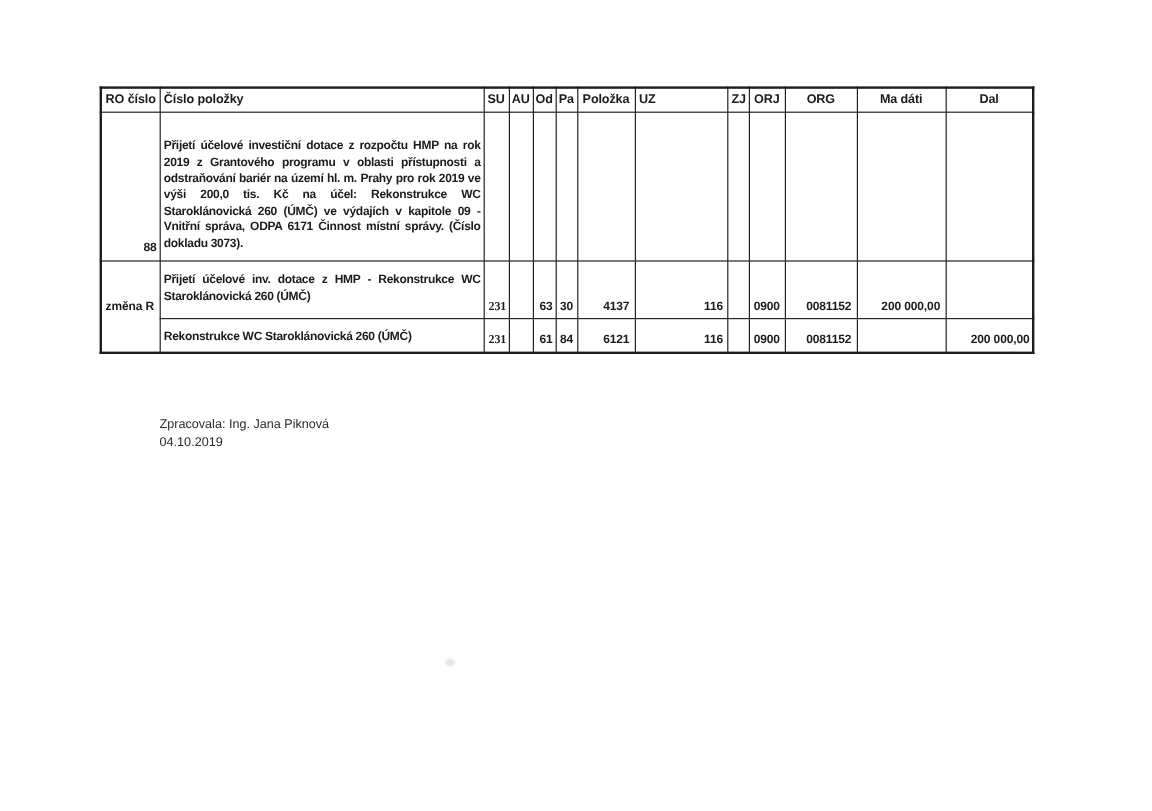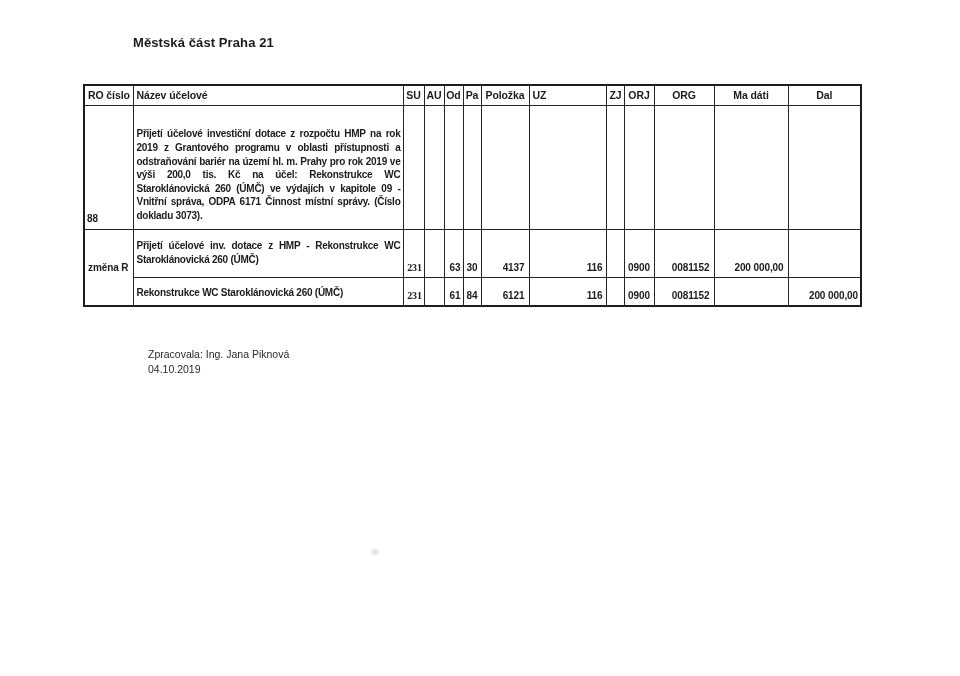--- a/index.html
+++ b/index.html
@@ -18,21 +18,21 @@
   }
   .doc-title, .doc-subtitle {
     font-size: 13px;
     font-weight: 700;
     line-height: 19px;
     letter-spacing: 0.1px;
     white-space: nowrap;
   }
   table.budget-table {
     position: absolute;
-    left: 83px; top: 84px;
+    left: 83px; top: 72px;
     width: 777px;
     table-layout: fixed;
     border-collapse: collapse;
     border: 2px solid #1d1d1d;
   }
   .budget-table th, .budget-table td {
     border: 1.4px solid #242424;
     padding: 0;
     overflow: hidden;
     font-size: 10px;
@@ -45,21 +45,21 @@
     text-align: center;
     vertical-align: middle;
     white-space: nowrap;
   }
   .budget-table thead th.h-left { text-align: left; padding-left: 3px; }
   tr.r1 td { height: 124px; }
   tr.r2 td { height: 48px; }
   tr.r3 td { height: 29px; }
   td.ro-bottom {
     vertical-align: bottom;
-    text-align: left;
+    text-align: right;
     font-weight: 700;
     padding: 0 2px 5px 2px;
   }
   td.ro-span {
     vertical-align: middle;
     text-align: left;
     font-weight: 700;
     padding-left: 3px;
     white-space: nowrap;
   }
@@ -95,41 +95,40 @@
     padding-bottom: 4px;
     white-space: nowrap;
   }
   td.a-left   { text-align: center;  padding-left: 2px; font-family: Liberation Serif, serif; }
   td.a-right  { text-align: right; padding-right: 2px; margin-top: 40px; }
   td.a-right3 { text-align: right; padding-right: 3px; }
   td.a-right4 { text-align: right; padding-right: 4px; }
   td.a-center { text-align: center; margin-top: 40px; }
   .doc-footer {
     position: absolute;
-    left: 148px; top: 347px;
+    left: 133px; top: 347px;
     font-size: 10.5px;
     font-weight: 400;
     line-height: 15px;
     color: #2a2a2a;
   }
   .scan-artifact {
     position: absolute;
     left: 371px; top: 549px;
     width: 8px; height: 6px;
     background: #d9d9d9;
     border-radius: 50%;
     filter: blur(1px);
     opacity: 0.7;
   }
 </style>
 </head>
 <body>
 
 <div class="doc-header">
-  <div class="doc-title">Městská část Praha 21</div>
 </div>
 
 <table class="budget-table">
   <colgroup>
     <col style="width:49px">
       <col style="width:270px">
       <col style="width:21px">
     <col style="width:20px">
       <col style="width:19px">
       <col style="width:18px">
@@ -137,21 +136,21 @@
       <col style="width:77px">
       <col style="width:18px">
     <col style="width:30px">
       <col style="width:60px">
       <col style="width:74px">
     <col style="width:73px">
   </colgroup>
   <thead>
     <tr>
       <th class="h-left">RO číslo</th>
-      <th class="h-left">Název účelové</th>
+      <th class="h-left">Číslo položky</th>
       <th>SU</th>
       <th>AU</th>
       <th>Od</th>
       <th>Pa</th>
       <th>Položka</th>
       <th class="h-left">UZ</th>
       <th class="h-left">ZJ</th>
       <th>ORJ</th>
       <th>ORG</th>
       <th>Ma dáti</th>

